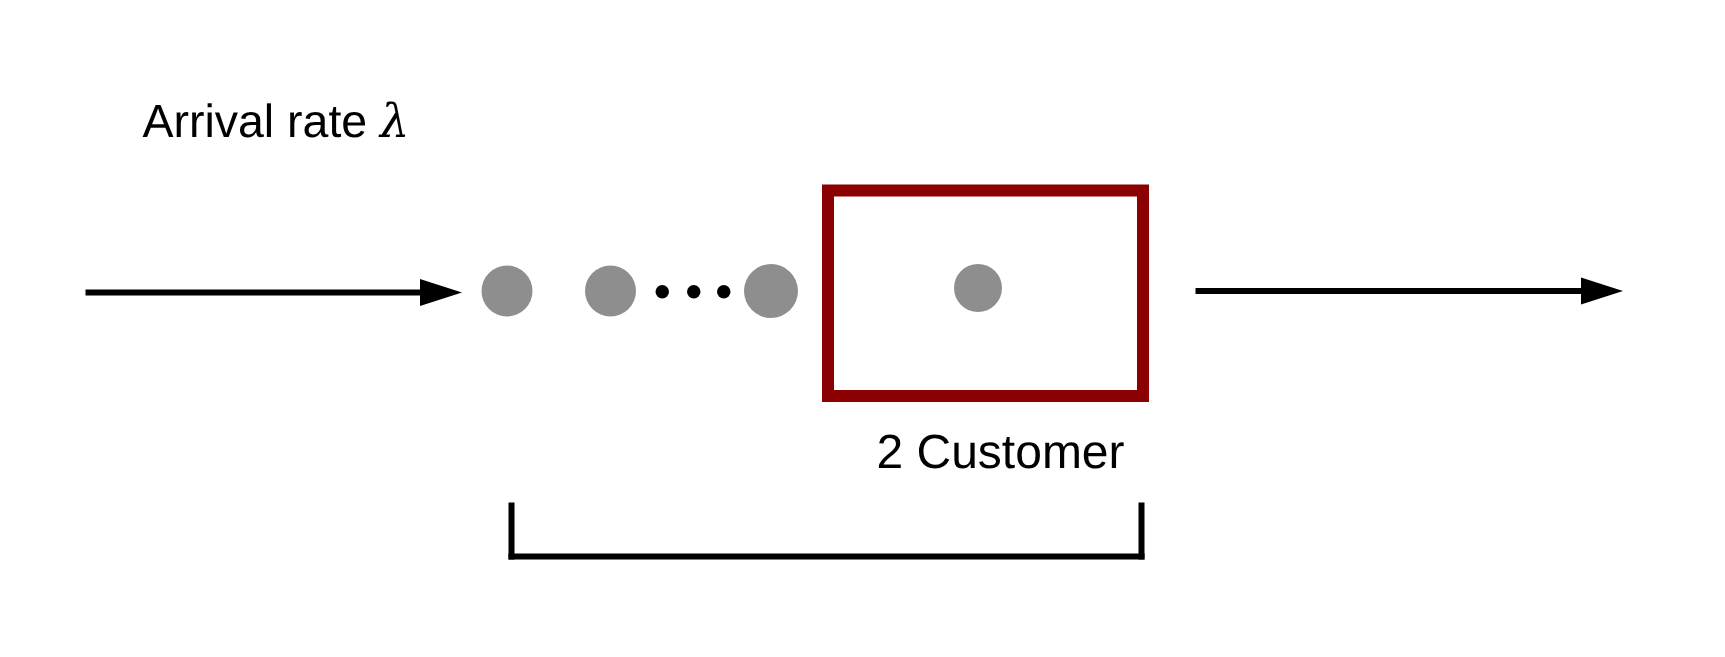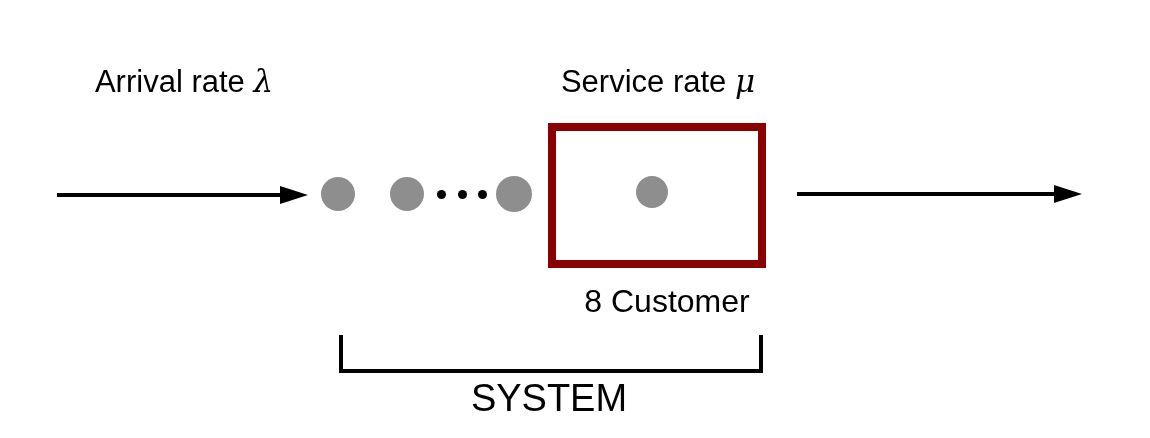--- a/index.html
+++ b/index.html
@@ -33,21 +33,20 @@
   .system{font-size:38px;}
 </style>
 </head>
 <body>
 
 <div class="canvas">
 
   <div class="lbl" style="left:184px;top:52px;"><span>Arrival rate </span><span class="math">λ</span></div>
 
 
-  <div class="lbl" style="left:658px;top:52px;"><span>Service rate </span><span class="math">μ</span></div>
 
 
   <div>
     <div class="hline" style="left:57px;top:181px;width:228px;"></div>
     <div class="ahead" style="left:280px;top:174px;"></div>
   </div>
 
   <div>
     <div class="circle" style="left:321px;top:165px;width:34px;height:34px;"></div>
     <div class="circle" style="left:390px;top:165px;width:34px;height:34px;"></div>
@@ -58,18 +57,17 @@
   </div>
 
   <div class="server-box"></div>
   <div class="circle" style="left:636px;top:164px;width:32px;height:32px;"></div>
 
   <div>
     <div class="hline" style="left:797px;top:180px;width:258px;"></div>
     <div class="ahead" style="left:1054px;top:173px;"></div>
   </div>
 
-  <div class="lbl caption" style="left:667px;top:272px;">8 Customer</div>
+  <div class="lbl caption" style="left:667px;top:272px;">2 Customer</div>
 
   <div class="bracket"></div>
-  <div class="lbl system" style="left:549px;top:366px;">SYSTEM</div>
 
 </div>
 
 </body></html>

